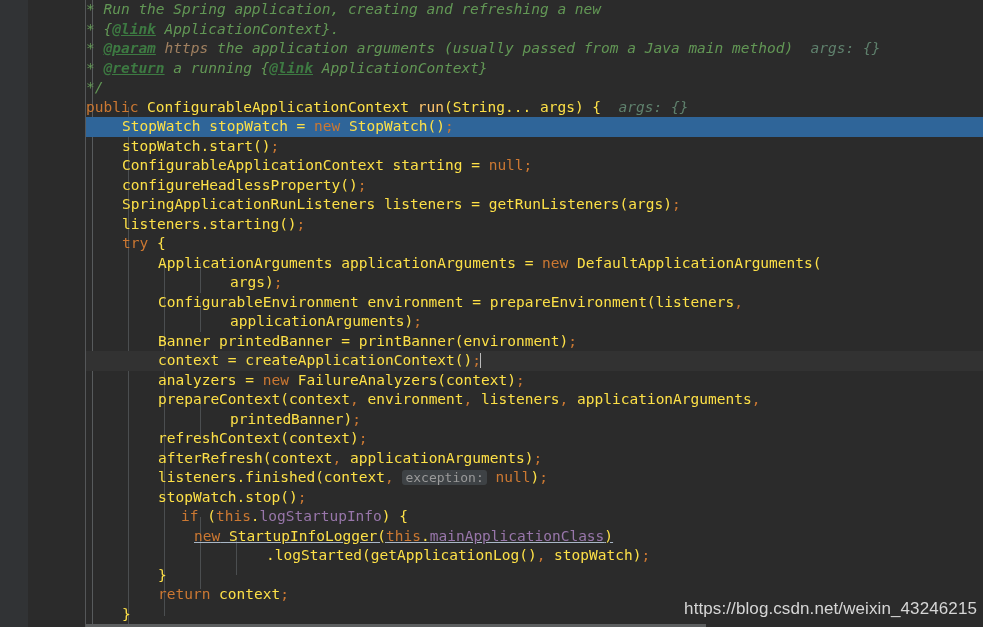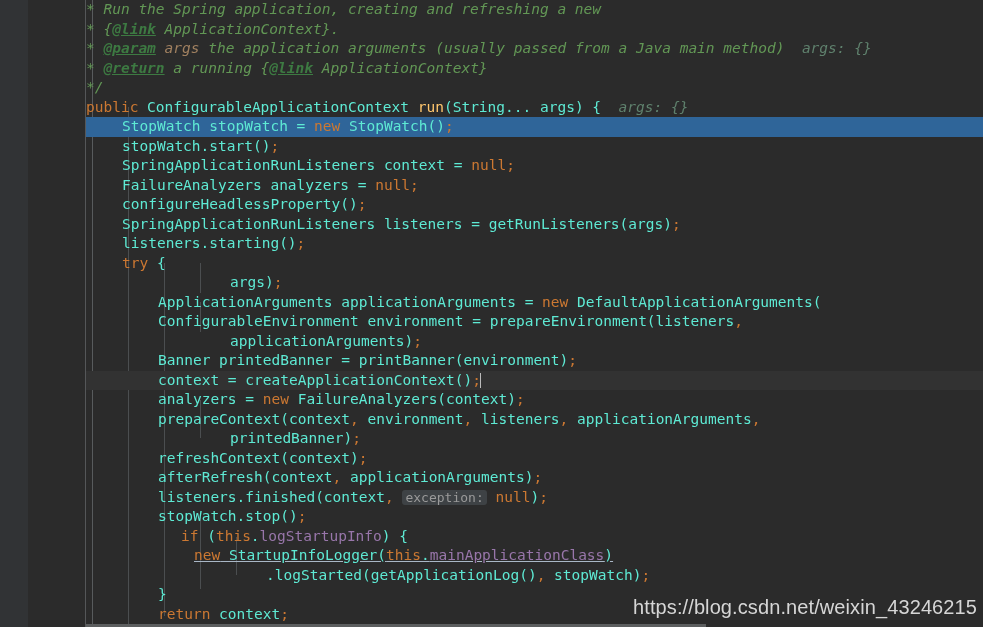--- a/index.html
+++ b/index.html
@@ -119,21 +119,21 @@
   .line.caret::before {
     content: "";
     position: absolute;
     left: 28px; top: 0; bottom: 0; width: 58px;
     background: #323232;
     z-index: 0;
   }
 
   
   .kw    { color: #cc7832; }                 
-  .id    { color: #5eead4; }                 
+  .id    { color: #fde047; }                 
   .mth   { color: #ffc66d; }                 
   .fld   { color: #9876aa; }                 
   .punc  { color: #cc7832; }
 
   
   .doc     { color: #629755; font-style: italic; text-align: right; }
   .doctag  { color: #3d7a42; font-style: italic; font-weight: bold; text-decoration: underline; }
   .docparam{ color: #a08060; font-style: italic; }
   .docref  { color: #629755; font-style: italic; }
 
@@ -160,21 +160,21 @@
     margin-left: -1px;
   }
 
   
   #watermark {
     position: absolute;
     right: 6px;
     bottom: 8px;
     color: #d6d6d6;
     font-family: "Liberation Sans", sans-serif;
-    font-size: 20px;
+    font-size: 17px;
     z-index: 10;
     letter-spacing: 0.1px;
   }
 
   
   #hscroll {
     position: absolute;
     left: 86px; bottom: 0;
     height: 3px; width: 620px;
     background: #5c5e5f;
@@ -219,34 +219,33 @@
   <div class="indent-guide" style="left:164px; top:263px; height:353px;"></div>
   <div class="indent-guide" style="left:200px; top:263px; height:30px;"></div>
   <div class="indent-guide" style="left:200px; top:302px; height:30px;"></div>
   <div class="indent-guide" style="left:200px; top:400px; height:38px;"></div>
   <div class="indent-guide" style="left:200px; top:517px; height:72px;"></div>
   <div class="indent-guide" style="left:236px; top:537px; height:38px;"></div>
 
   <div id="code">
       <div class="line" style="top: 0px;"><span class="txt" style="padding-left: 0px;"><span class="doc">* Run the Spring application, creating and refreshing a new</span></span></div>
       <div class="line" style="top: 0px;"><span class="txt" style="padding-left: 0px;"><span class="doc">* {</span><span class="doctag">@link</span><span class="docref"> ApplicationContext}.</span></span></div>
-      <div class="line" style="top: 0px;"><span class="txt" style="padding-left: 0px;"><span class="doc">* </span><span class="doctag">@param</span><span class="docparam"> args</span><span class="doc"> the application arguments (usually passed from a Java main method)</span><span class="inlay">  args: {}</span></span></div>
+      <div class="line" style="top: 0px;"><span class="txt" style="padding-left: 0px;"><span class="doc">* </span><span class="doctag">@param</span><span class="docparam"> https</span><span class="doc"> the application arguments (usually passed from a Java main method)</span><span class="inlay">  args: {}</span></span></div>
       <div class="line" style="top: 0px;"><span class="txt" style="padding-left: 0px;"><span class="doc">* </span><span class="doctag">@return</span><span class="doc"> a running {</span><span class="doctag">@link</span><span class="docref"> ApplicationContext}</span></span></div>
       <div class="line" style="top: 0px;"><span class="txt" style="padding-left: 0px;"><span class="doc">*/</span></span></div>
       <div class="line" style="top: 0px;"><span class="txt" style="padding-left: 0px;"><span class="kw">public</span><span class="id"> ConfigurableApplicationContext </span><span class="mth">run</span><span class="id">(String... args) {</span><span class="inlay">  args: {}</span></span></div>
       <div class="line selected" style="top: 0px;"><span class="txt" style="padding-left: 36px;"><span class="id">StopWatch stopWatch = </span><span class="kw">new</span><span class="id"> StopWatch()</span><span class="punc">;</span></span></div>
       <div class="line" style="top: 0px;"><span class="txt" style="padding-left: 36px;"><span class="id">stopWatch.start()</span><span class="punc">;</span></span></div>
-      <div class="line" style="top: 0px;"><span class="txt" style="padding-left: 36px;"><span class="id">SpringApplicationRunListeners context = </span><span class="kw">null</span><span class="punc">;</span></span></div>
-      <div class="line" style="top: 0px;"><span class="txt" style="padding-left: 36px;"><span class="id">FailureAnalyzers analyzers = </span><span class="kw">null</span><span class="punc">;</span></span></div>
+      <div class="line" style="top: 0px;"><span class="txt" style="padding-left: 36px;"><span class="id">ConfigurableApplicationContext starting = </span><span class="kw">null</span><span class="punc">;</span></span></div>
       <div class="line" style="top: 0px;"><span class="txt" style="padding-left: 36px;"><span class="id">configureHeadlessProperty()</span><span class="punc">;</span></span></div>
       <div class="line" style="top: 0px;"><span class="txt" style="padding-left: 36px;"><span class="id">SpringApplicationRunListeners listeners = getRunListeners(args)</span><span class="punc">;</span></span></div>
       <div class="line" style="top: 0px;"><span class="txt" style="padding-left: 36px;"><span class="id">listeners.starting()</span><span class="punc">;</span></span></div>
       <div class="line" style="top: 0px;"><span class="txt" style="padding-left: 36px;"><span class="kw">try</span><span class="id"> {</span></span></div>
+      <div class="line" style="top: 0px;"><span class="txt" style="padding-left: 72px;"><span class="id">ApplicationArguments applicationArguments = </span><span class="kw">new</span><span class="id"> DefaultApplicationArguments(</span></span></div>
       <div class="line" style="top: 0px;"><span class="txt" style="padding-left: 144px;"><span class="id">args)</span><span class="punc">;</span></span></div>
-      <div class="line" style="top: 0px;"><span class="txt" style="padding-left: 72px;"><span class="id">ApplicationArguments applicationArguments = </span><span class="kw">new</span><span class="id"> DefaultApplicationArguments(</span></span></div>
       <div class="line" style="top: 0px;"><span class="txt" style="padding-left: 72px;"><span class="id">ConfigurableEnvironment environment = prepareEnvironment(listeners</span><span class="punc">,</span></span></div>
       <div class="line" style="top: 0px;"><span class="txt" style="padding-left: 144px;"><span class="id">applicationArguments)</span><span class="punc">;</span></span></div>
       <div class="line" style="top: 0px;"><span class="txt" style="padding-left: 72px;"><span class="id">Banner printedBanner = printBanner(environment)</span><span class="punc">;</span></span></div>
       <div class="line caret" style="top: 0px;"><span class="txt" style="padding-left: 72px;"><span class="id">context = createApplicationContext()</span><span class="punc">;</span><span class="caret-bar"></span></span></div>
       <div class="line" style="top: 0px;"><span class="txt" style="padding-left: 72px;"><span class="id">analyzers = </span><span class="kw">new</span><span class="id"> FailureAnalyzers(context)</span><span class="punc">;</span></span></div>
       <div class="line" style="top: 0px;"><span class="txt" style="padding-left: 72px; margin-top: 12px;"><span class="id">prepareContext(context</span><span class="punc">,</span><span class="id"> environment</span><span class="punc">,</span><span class="id"> listeners</span><span class="punc">,</span><span class="id"> applicationArguments</span><span class="punc">,</span></span></div>
       <div class="line" style="top: 0px;"><span class="txt" style="padding-left: 144px; margin-top: 28px;"><span class="id">printedBanner)</span><span class="punc">;</span></span></div>
       <div class="line" style="top: 0px;"><span class="txt" style="padding-left: 72px;"><span class="id">refreshContext(context)</span><span class="punc">;</span></span></div>
       <div class="line" style="top: 0px;"><span class="txt" style="padding-left: 72px;"><span class="id">afterRefresh(context</span><span class="punc">,</span><span class="id"> applicationArguments)</span><span class="punc">;</span></span></div>
       <div class="line" style="top: 0px;"><span class="txt" style="padding-left: 72px;"><span class="id">listeners.finished(context</span><span class="punc">,</span><span class="id"> </span><span class="paramhint">exception:</span><span class="id"> </span><span class="kw">null</span><span class="id">)</span><span class="punc">;</span></span></div>

